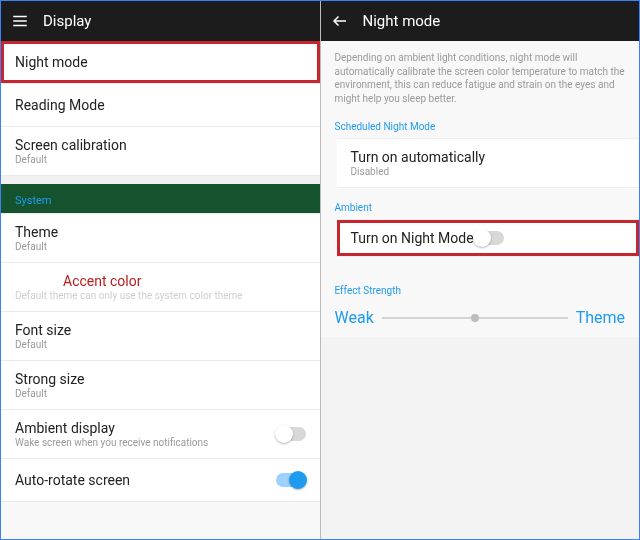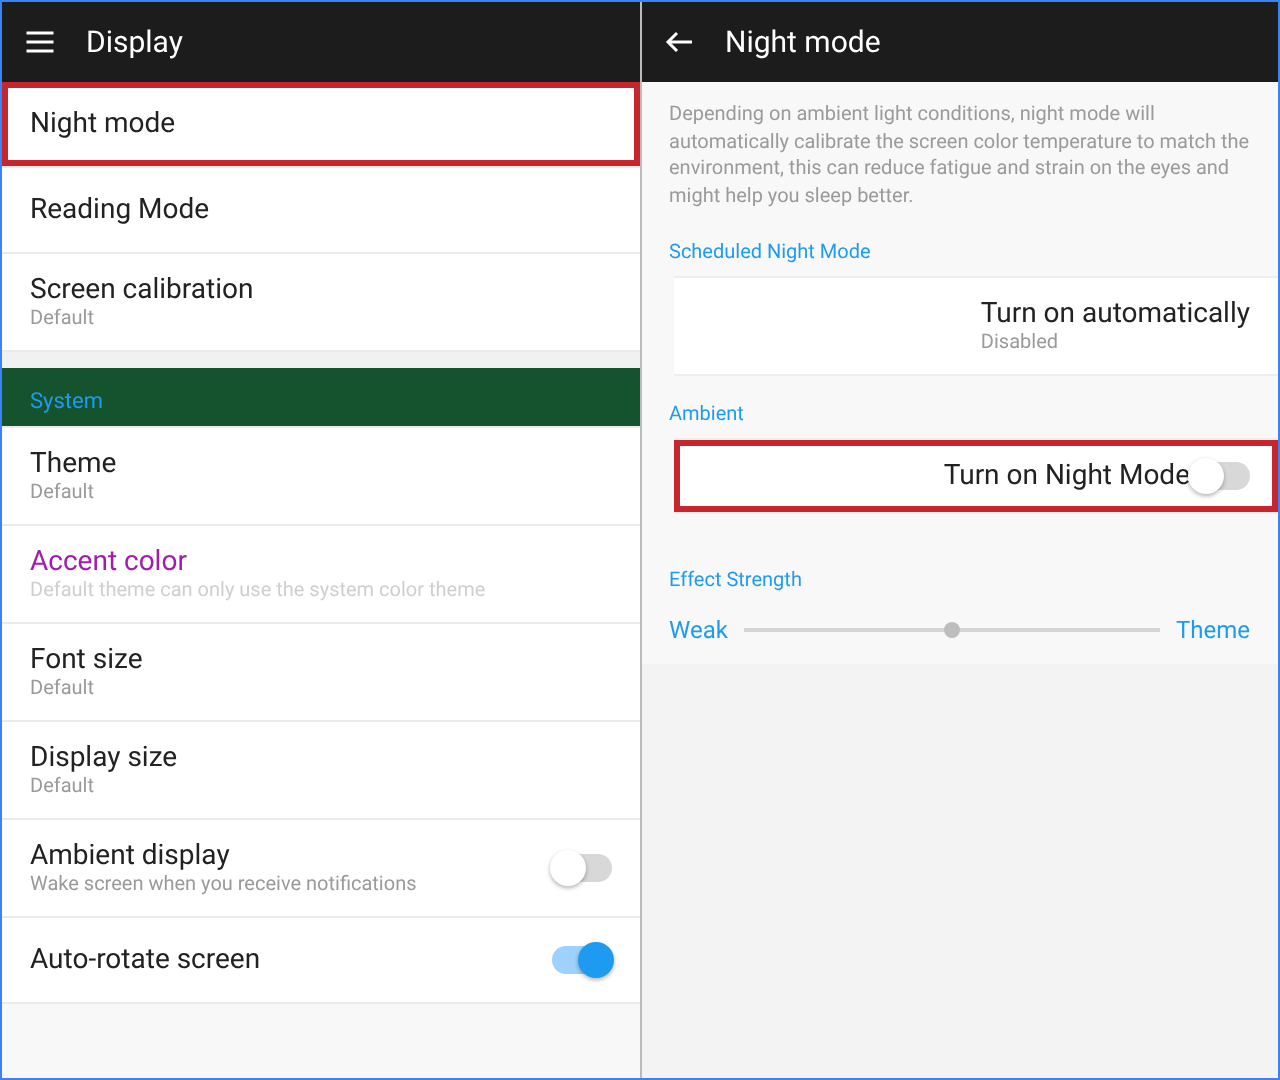--- a/index.html
+++ b/index.html
@@ -48,21 +48,21 @@
     background: #fff;
     border-bottom: 1px solid #eceaea;
     padding: 10px 14px;
     display: flex;
     align-items: center;
     justify-content: space-between;
   }
   .row.tall { padding-top: 13px; padding-bottom: 13px; }
   .row .primary { font-size: 14px; color: #222; }
   .row .secondary { font-size: 10px; color: #9a9a9a; margin-top: 1px; }
-  .row.disabled .primary { color: #a21caf; }
+  .row.disabled .primary { color: #b91c1c; margin-left: 48px; }
   .row.disabled .secondary { color: #cfcfcf; }
   .section-label {
     background: #14532d;
     border-bottom: 1px solid #eceaea;
     padding: 10px 14px 6px;
     font-size: 11px;
     color: #1e9bf0;
   }
   .section-label.gap-top { border-top: 8px solid #f1f1f1; }
   .highlight { box-shadow: inset 0 0 0 3px #c6262e; }
@@ -88,33 +88,33 @@
     font-size: 10px;
     color: #1e9bf0;
     padding: 8px 14px 6px;
     background: #f8f8f8;
   }
   .right-row {
     background: #fff;
     padding: 10px 14px;
     display: flex;
     align-items: center;
-    justify-content: flex-end;
+    justify-content: flex-start;
     margin-left: 16px;
   }
   .right-row .primary { font-size: 14px; }
   .right-row .secondary { font-size: 10px; color: #9a9a9a; margin-top: 1px; }
   .slider-block {
     padding: 6px 14px 10px;
     display: flex;
     align-items: center;
     gap: 8px;
     background: #f8f8f8;
   }
-  .slider-block .end { font-size: 12px; color: #1e9bf0; }
+  .slider-block .end { font-size: 16px; color: #1e9bf0; }
   .slider-track {
     flex: 1 1 auto; height: 2px; background: #d4d4d4; position: relative;
   }
   .slider-thumb {
     position: absolute; top: 50%; left: 50%;
     width: 8px; height: 8px; margin-left: -4px; margin-top: -4px;
     border-radius: 50%; background: #bdbdbd;
   }
   .spacer-bg { flex: 1 1 auto; background: #f3f3f3; }
 </style>
@@ -173,21 +173,21 @@
 
       <div class="row">
         <div>
           <div class="primary">Font size</div>
           <div class="secondary">Default</div>
         </div>
       </div>
 
       <div class="row">
         <div>
-          <div class="primary">Display size</div>
+          <div class="primary">Strong size</div>
           <div class="secondary">Default</div>
         </div>
       </div>
 
       <div class="row">
         <div>
           <div class="primary">Ambient display</div>
           <div class="secondary">Wake screen when you receive notifications</div>
         </div>
         <div class="switch">

